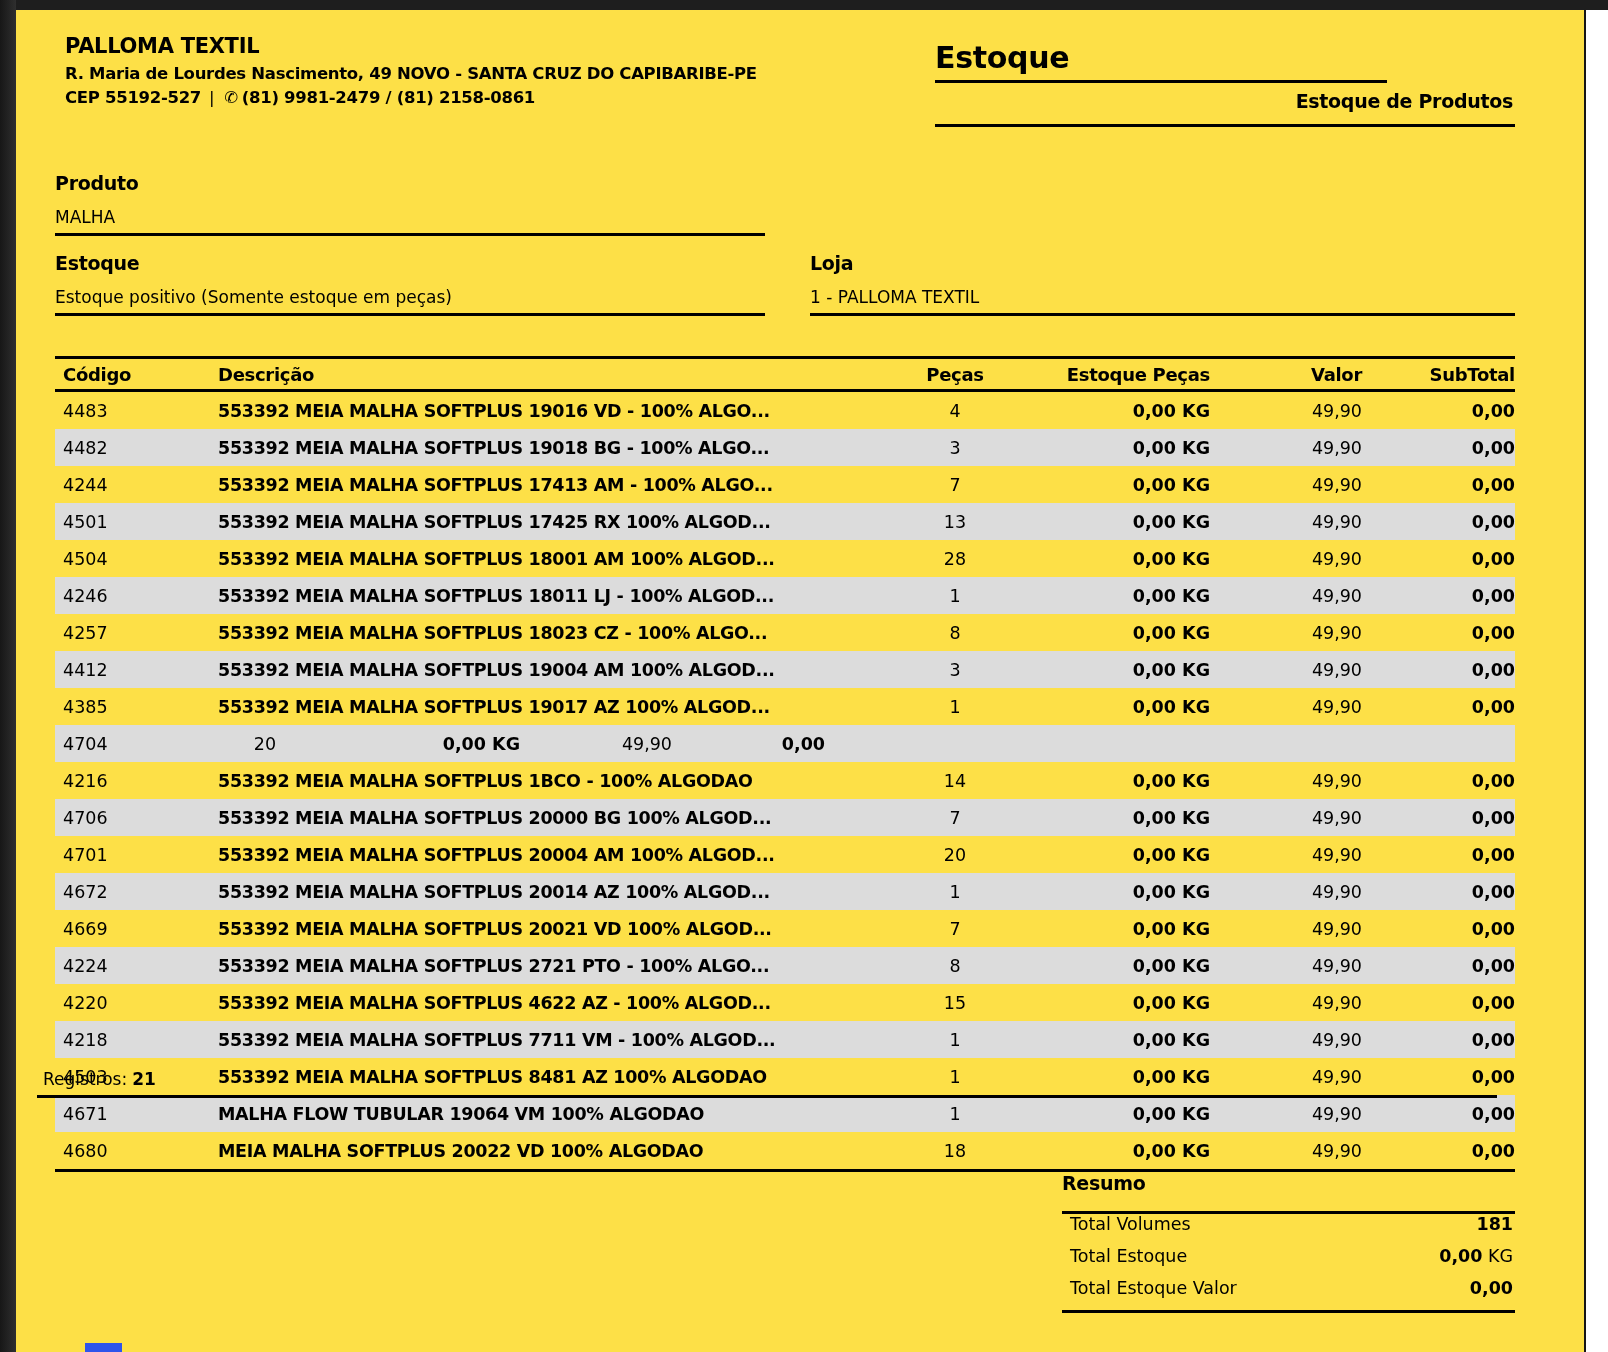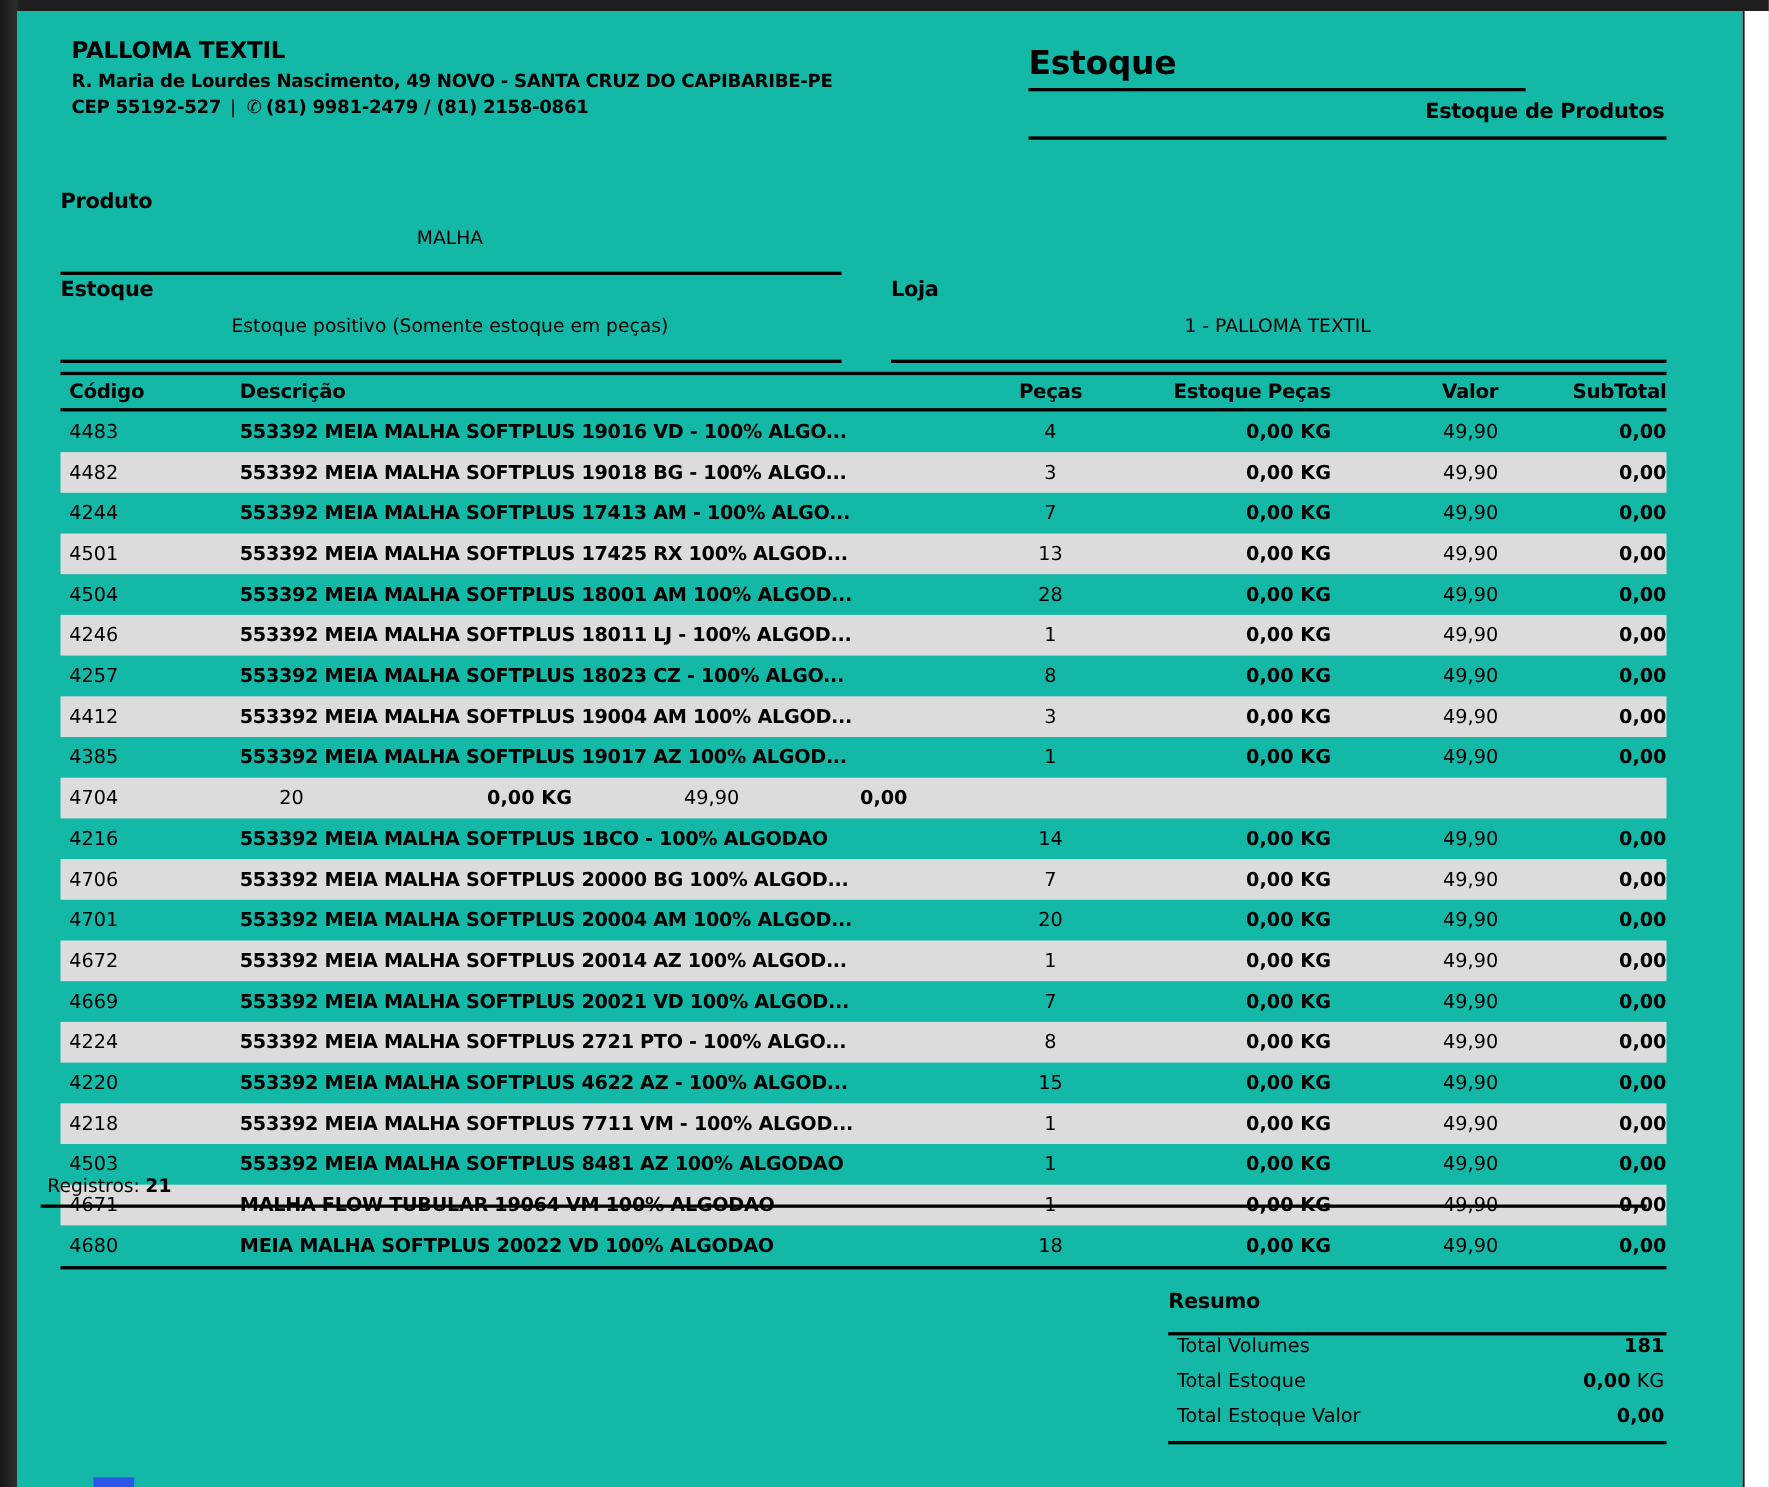--- a/index.html
+++ b/index.html
@@ -5,21 +5,21 @@
   html,body{margin:0;padding:0;}
   body{
     width:1608px;height:1352px;overflow:hidden;background:#ffffff;
     font-family:"DejaVu Sans","Liberation Sans",sans-serif;color:#000;
     position:relative;
   }
   .frame-top{position:absolute;left:0;top:0;width:1608px;height:10px;background:#1e1e1e;}
   .frame-left{position:absolute;left:0;top:0;width:16px;height:1352px;background:linear-gradient(90deg,#171717,#2f2f2f);}
   .frame-right-border{position:absolute;left:1584px;top:10px;width:2px;height:1342px;background:#161616;}
 
-  .page{position:absolute;left:16px;top:10px;width:1568px;height:1342px;background:#14b8a6;}
+  .page{position:absolute;left:16px;top:10px;width:1568px;height:1342px;background:#fde047;}
 
   
   .company{position:absolute;left:49px;top:24px;letter-spacing:-0.3px;}
   .company-name{font-size:21px;font-weight:bold;margin-bottom:6px;}
   .company-address{font-size:16.5px;font-weight:bold;margin-bottom:5px;}
   .company-contact{font-size:16.5px;font-weight:bold;}
   .company-contact .sep{margin:0 10px 0 8px;font-weight:normal;}
   .phone-ico{font-weight:normal;margin-right:4px;}
 
   
@@ -27,24 +27,24 @@
   .title{font-size:30px;font-weight:bold;width:452px;padding-bottom:5px;border-bottom:3px solid #000;}
   .subtitle-row{text-align:right;border-bottom:3px solid #000;padding:7px 2px 12px 0;}
   .subtitle{font-size:19px;font-weight:bold;}
 
   
   .field{position:absolute;}
   .f-produto{left:39px;top:162px;width:710px;}
   .f-estoque{left:39px;top:242px;width:710px;}
   .f-loja{left:794px;top:242px;width:705px;}
   .flabel{font-size:19px;font-weight:bold;letter-spacing:-0.3px;}
-  .fvalue{font-size:17px;text-align:center;padding:13px 2px 20px 0;border-bottom:3px solid #000;}
-
-  
-  .table{position:absolute;left:39px;top:328px;width:1460px;}
+  .fvalue{font-size:17px;text-align:left;padding:13px 2px 6px 0;border-bottom:3px solid #000;}
+
+  
+  .table{position:absolute;left:39px;top:346px;width:1460px;}
   .thead{display:flex;align-items:center;height:30px;border-top:3px solid #000;border-bottom:3px solid #000;
          font-size:18px;font-weight:bold;letter-spacing:-0.3px;}
   .tbody{border-bottom:3px solid #000;}
   .trow{display:flex;align-items:center;height:37px;font-size:17.5px;}
   .trow.alt{background:#dcdcdc;}
   .c-codigo{width:160px;padding-left:8px;box-sizing:border-box;}
   .c-desc{width:690px;padding-left:3px;box-sizing:border-box;font-weight:bold;letter-spacing:-0.3px;
           white-space:nowrap;overflow:hidden;}
   .c-pecas{width:100px;text-align:center;}
   .c-est{width:205px;text-align:right;font-weight:bold;}

